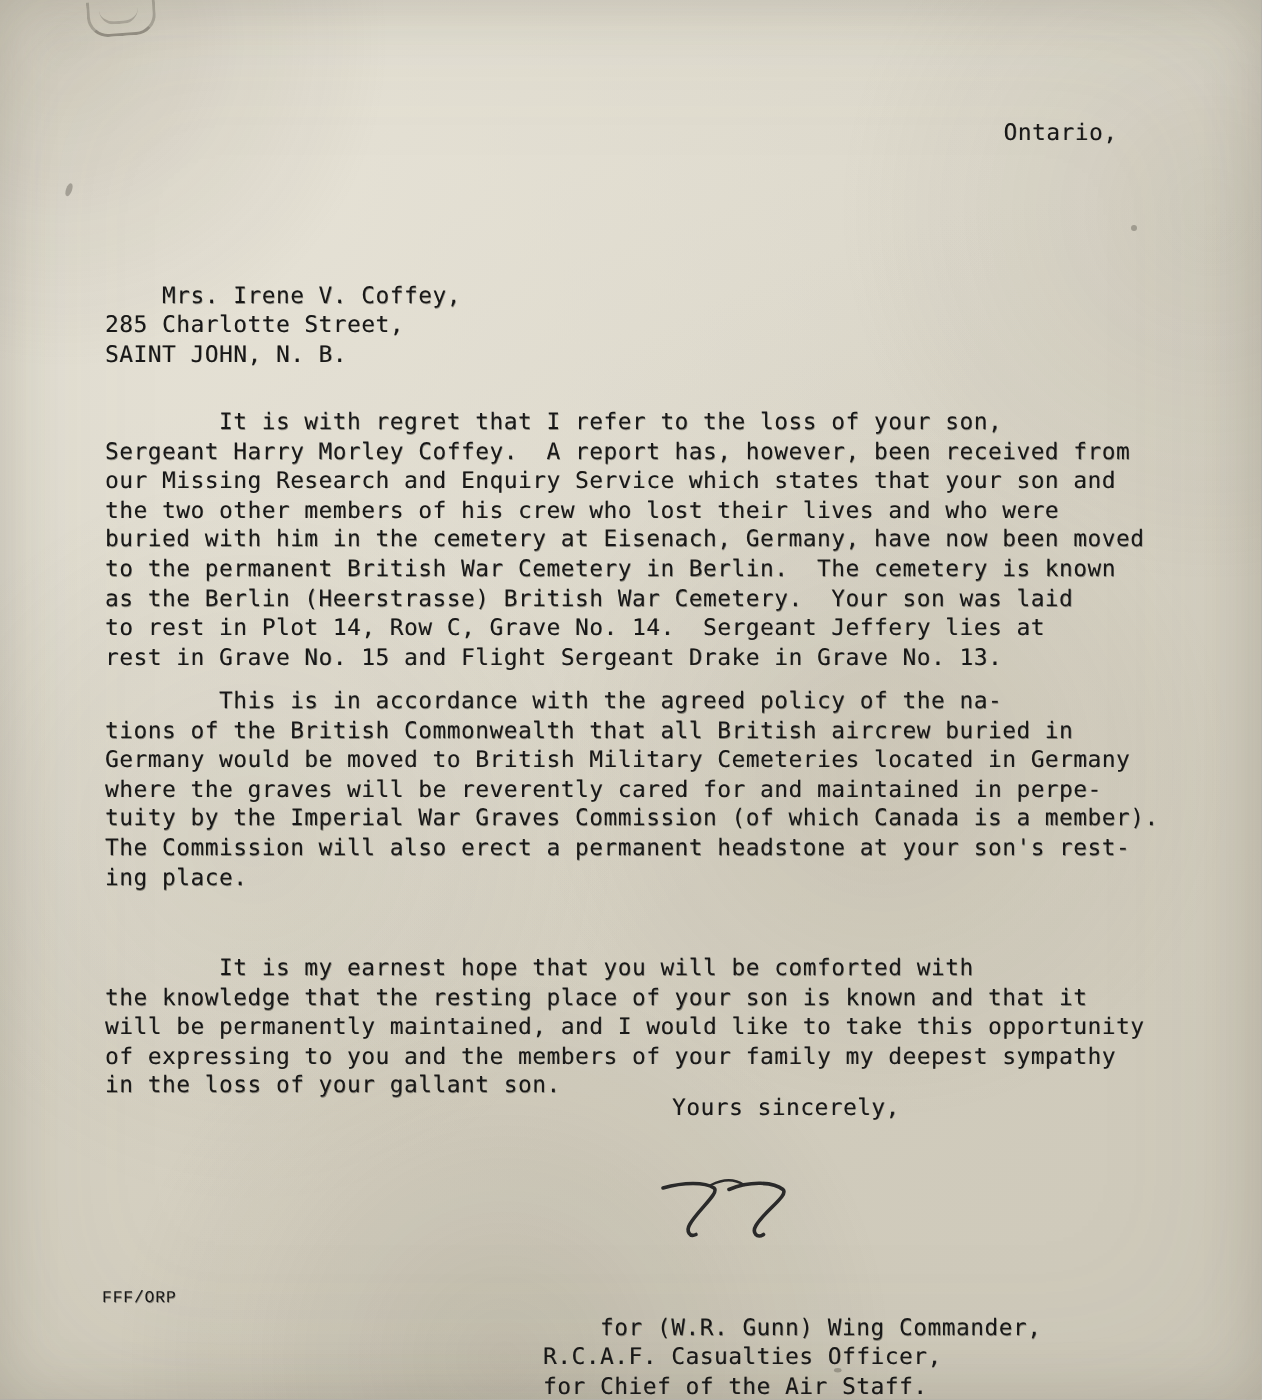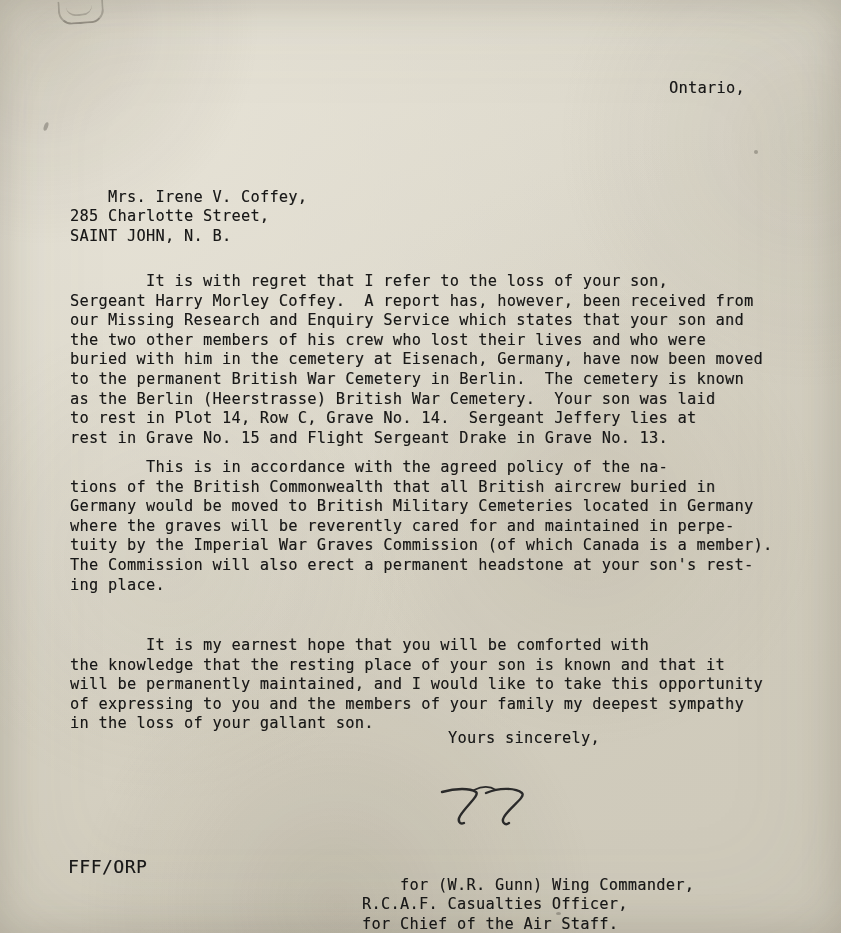--- a/index.html
+++ b/index.html
@@ -109,22 +109,23 @@
     top: 729px;
     margin-left: 30px;
   }
   #signature-block {
     left: 362px;
     top: 856px;
   }
   #ref-code {
     left: 68px;
     top: 857px;
-    font-size: 18px;
+    font-size: 11px;
     letter-spacing: 0.5px;
+    font-family: Liberation Mono, monospace;
   }
   .sig-scrawl {
     position: absolute;
     left: 436px;
     top: 782px;
     width: 110px;
     height: 46px;
     pointer-events: none;
   }
   .sig-scrawl svg { display: block; }

